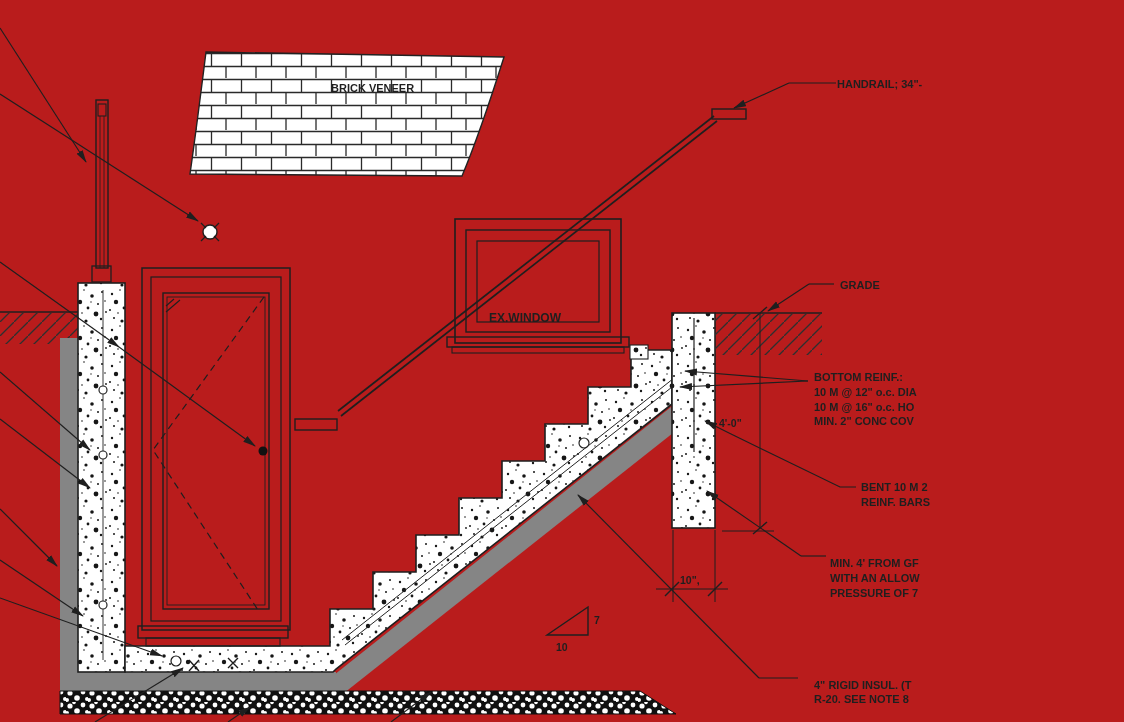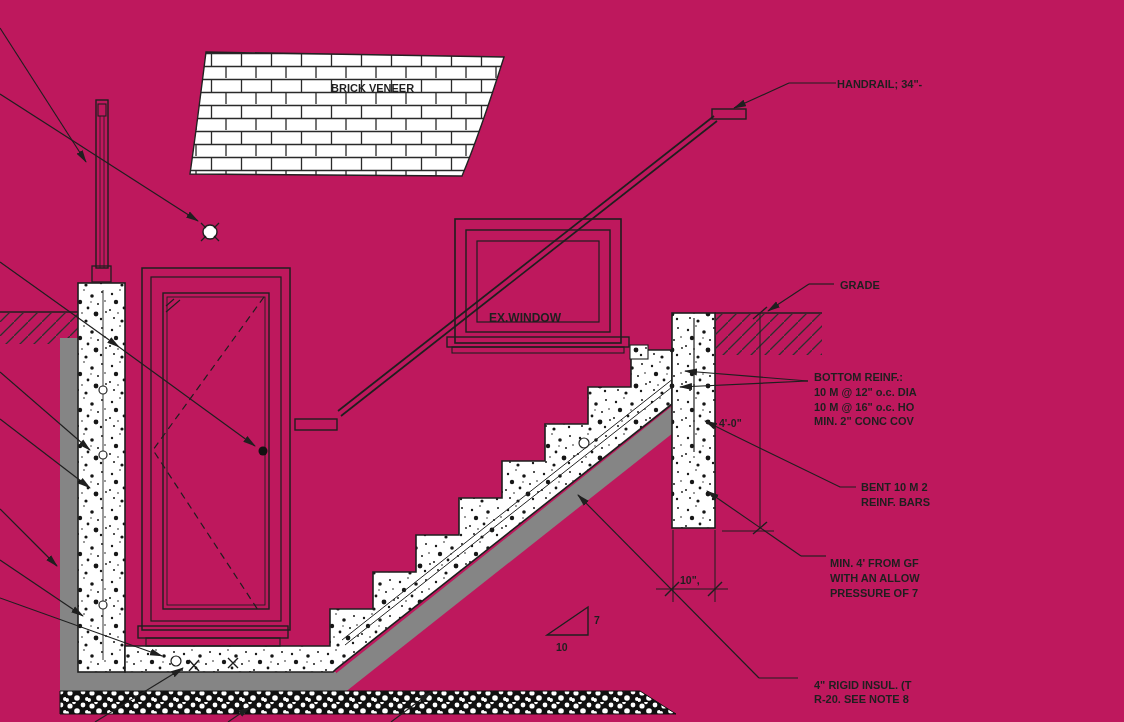--- a/index.html
+++ b/index.html
@@ -1,16 +1,16 @@
 <!DOCTYPE html>
 <html><head>
 <meta charset="utf-8">
 <style>
   html,body{margin:0;padding:0;background:#fff;}
-  #stage{position:relative;width:1124px;height:722px;background:#be185d;overflow:hidden;}
+  #stage{position:relative;width:1124px;height:722px;background:#b91c1c;overflow:hidden;}
   svg{display:block;}
   text{font-family:"Liberation Sans","DejaVu Sans",sans-serif;font-weight:bold;fill:#1f1f1f;}
   .ann{font-size:11px;}
   .dim{font-size:10.5px;}
   .big{font-size:12px;}
 </style>
 </head>
 <body>
 
 <div id="stage">

